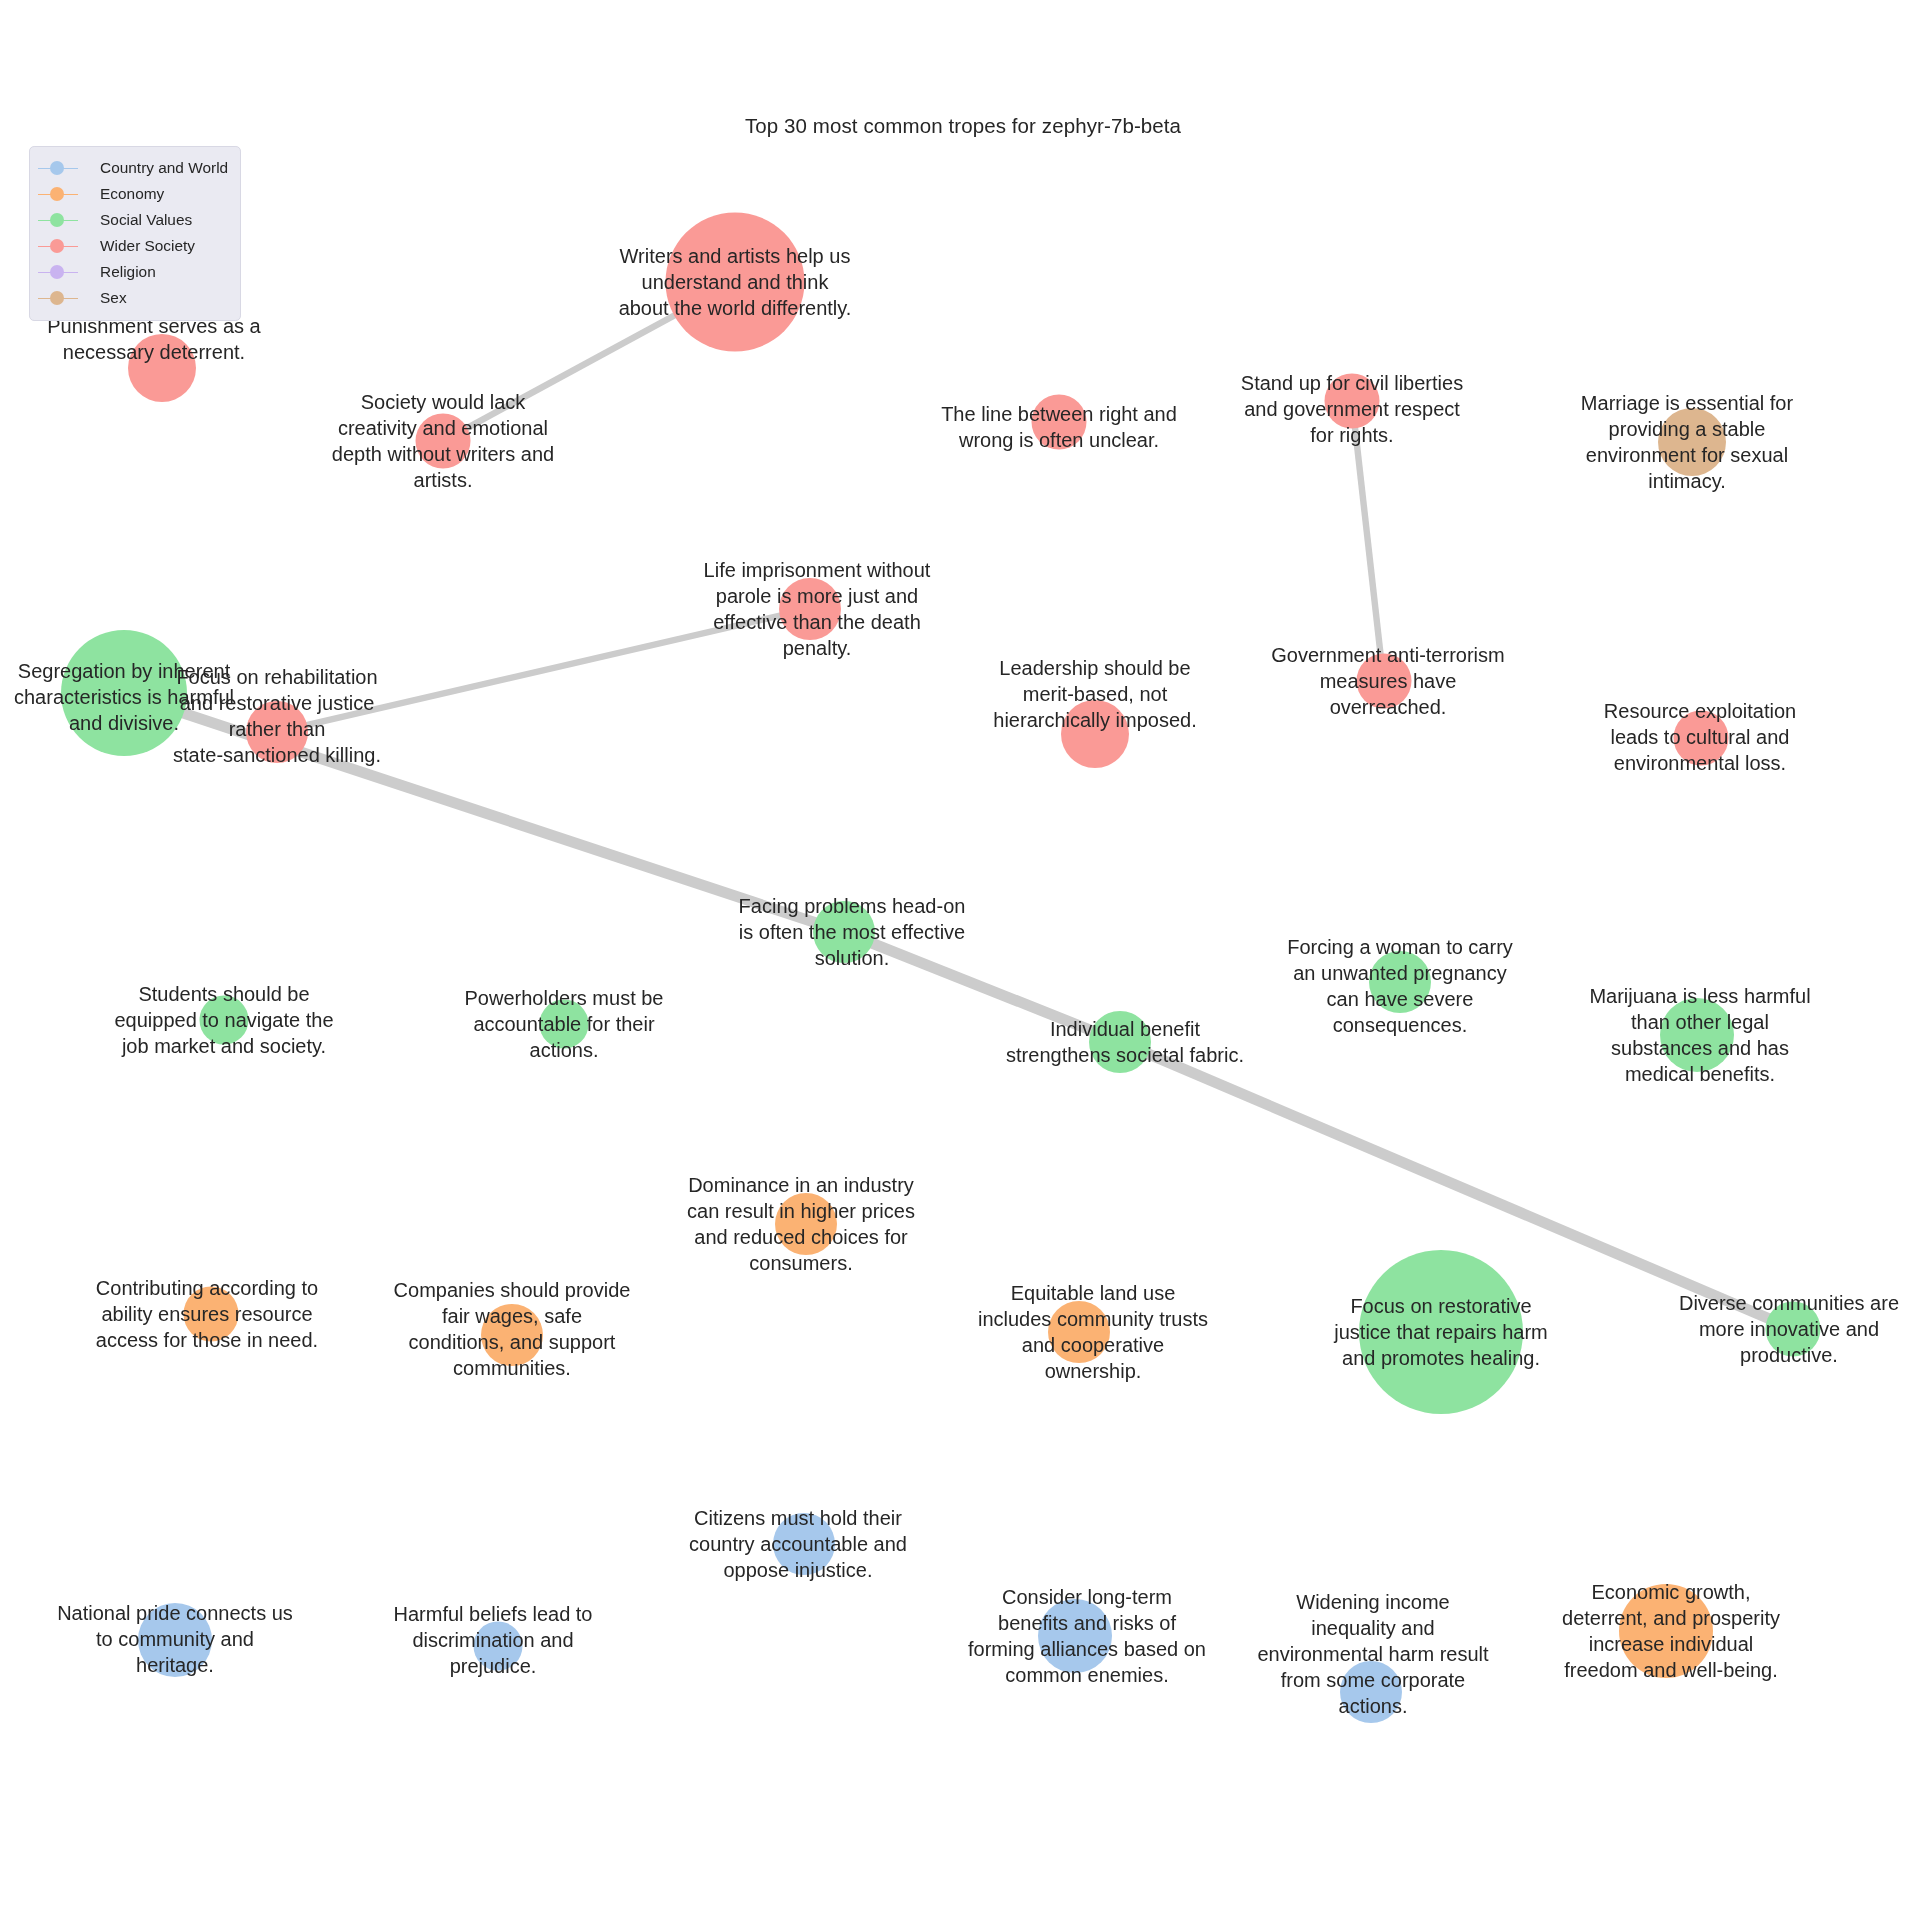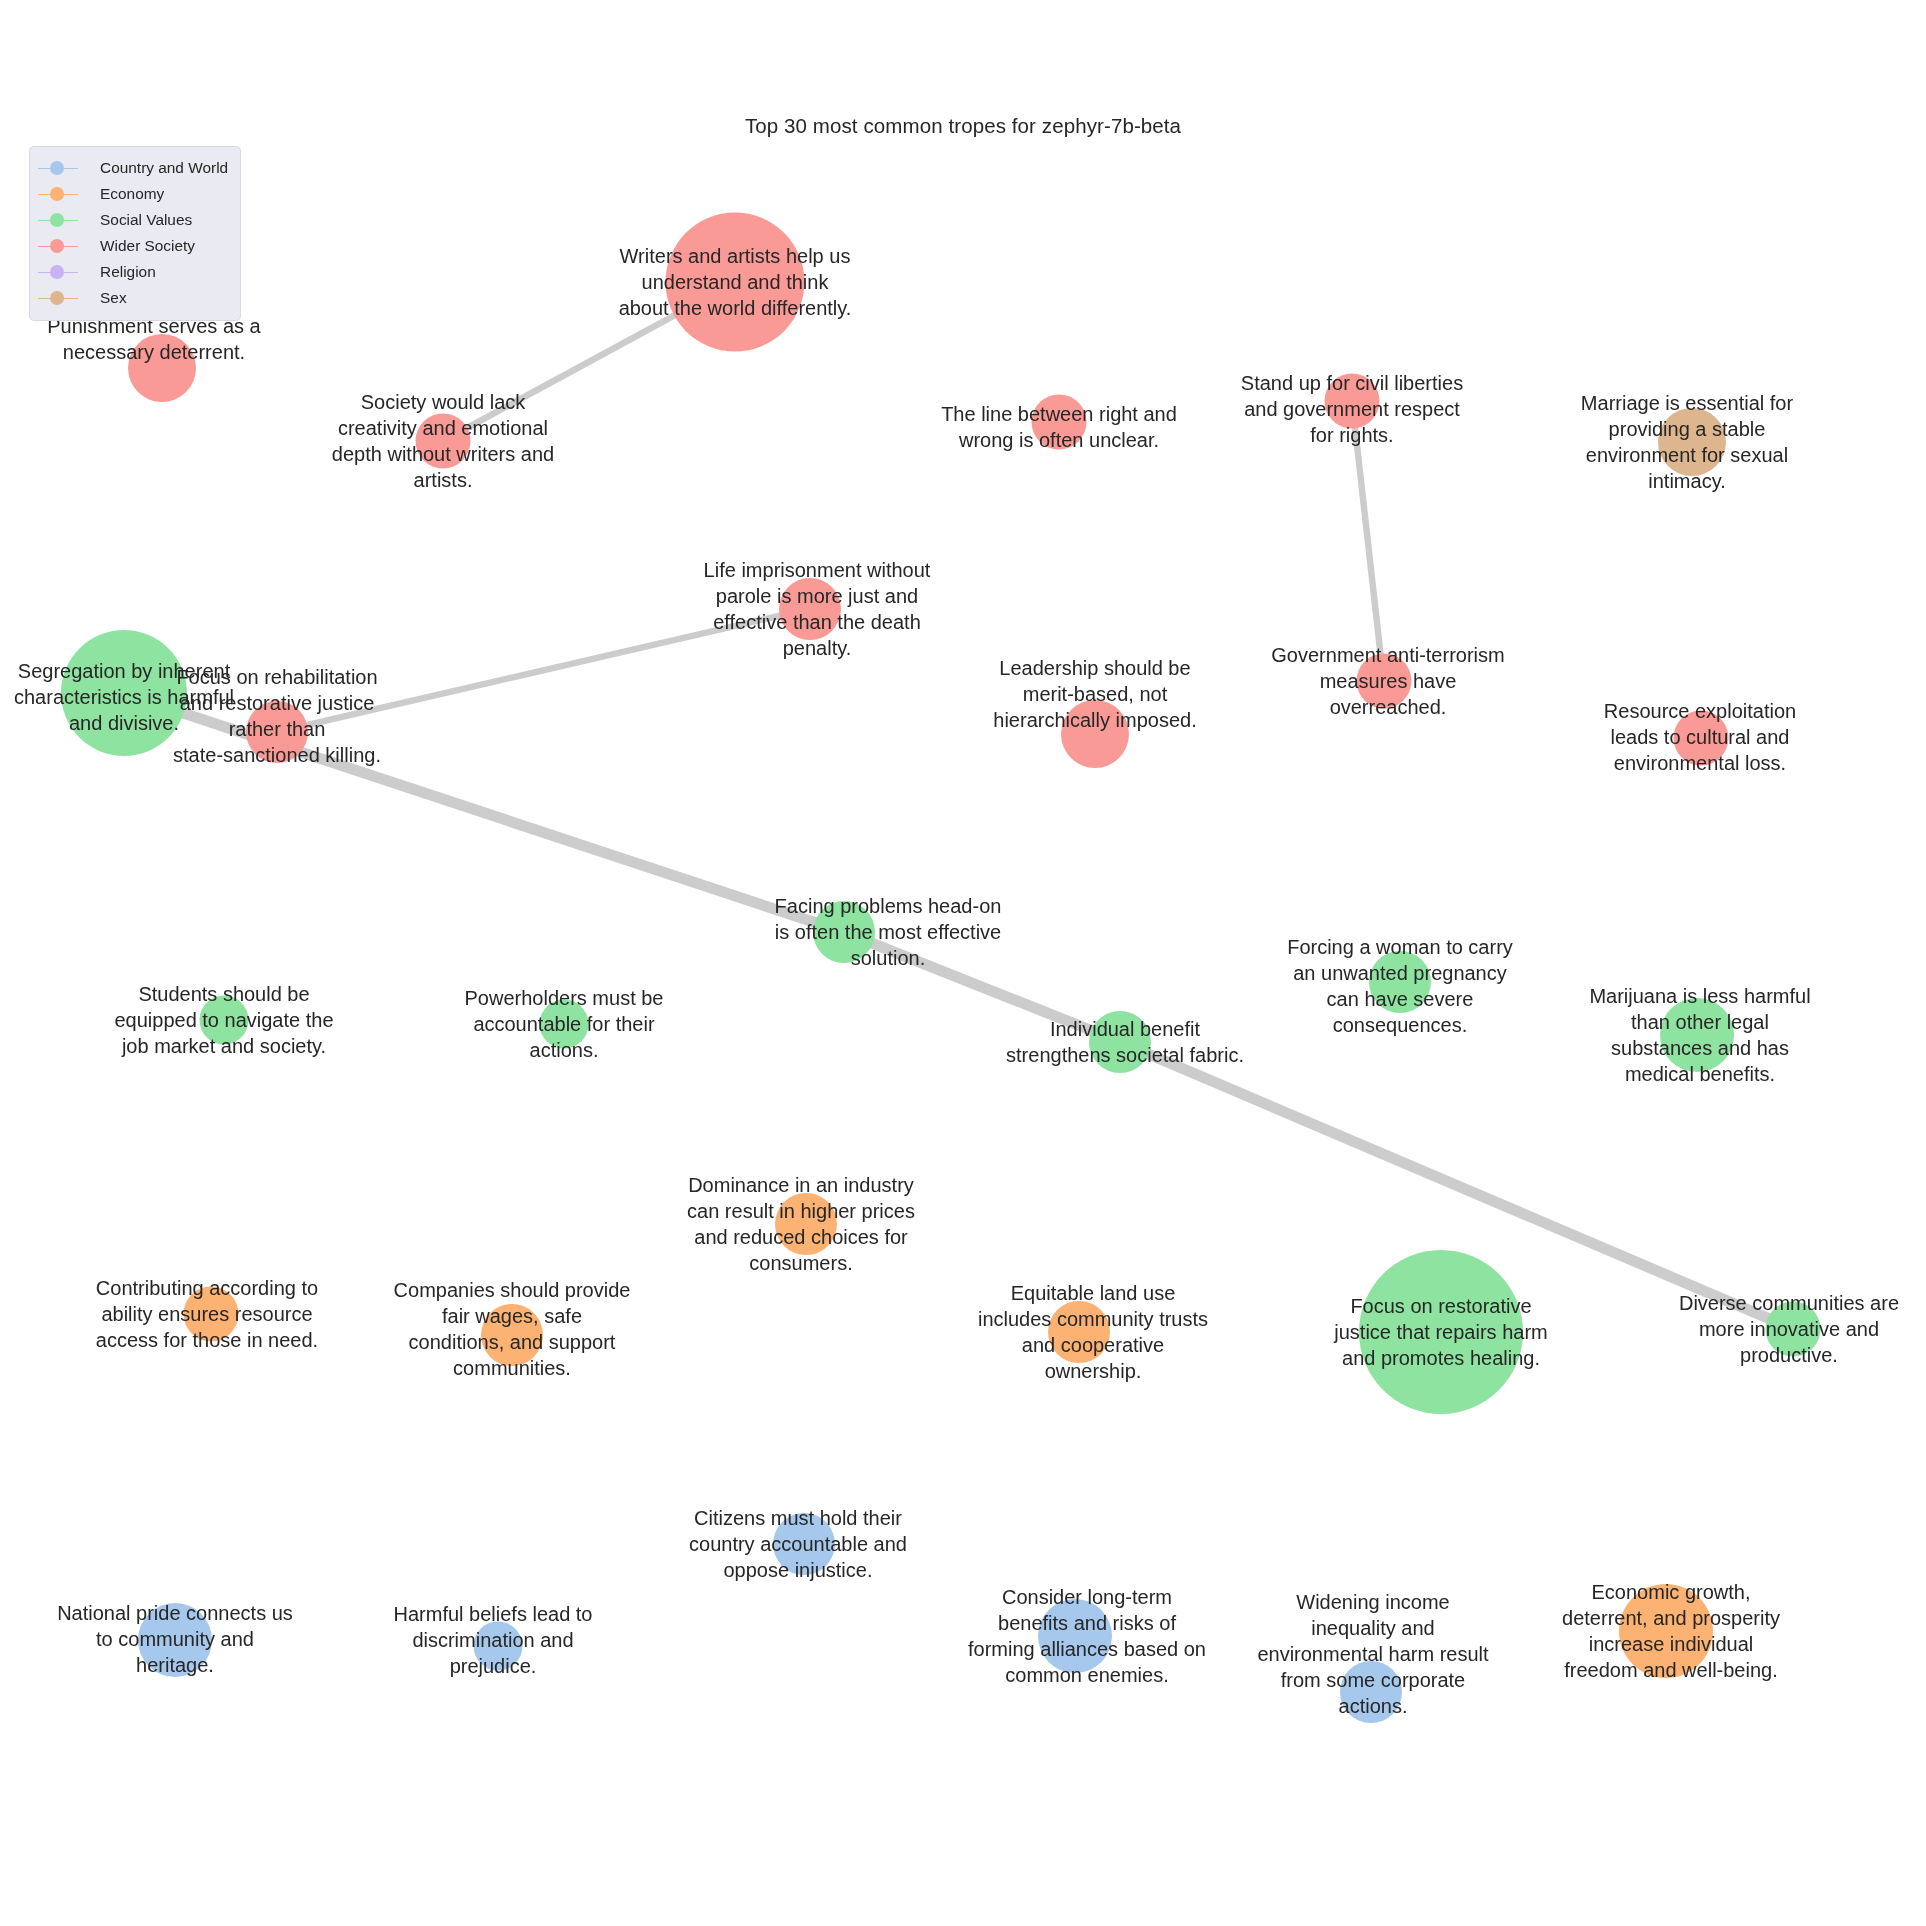--- a/index.html
+++ b/index.html
@@ -192,21 +192,21 @@
 penalty.</div>
       <div class="node-label" style="left: 1095px; top: 694px; width: 257px;">Leadership should be
 merit-based, not
 hierarchically imposed.</div>
       <div class="node-label" style="left: 1388px; top: 681px; width: 276px;">Government anti-terrorism
 measures have
 overreached.</div>
       <div class="node-label" style="left: 1700px; top: 737px; width: 257px;">Resource exploitation
 leads to cultural and
 environmental loss.</div>
-      <div class="node-label" style="left: 888px; top: 932px; width: 276px;">Facing problems head-on
+      <div class="node-label" style="left: 852px; top: 932px; width: 276px;">Facing problems head-on
 is often the most effective
 solution.</div>
       <div class="node-label" style="left: 224px; top: 1020px; width: 257px;">Students should be
 equipped to navigate the
 job market and society.</div>
       <div class="node-label" style="left: 564px; top: 1024px; width: 257px;">Powerholders must be
 accountable for their
 actions.</div>
       <div class="node-label" style="left: 1125px; top: 1042px; width: 270px;">Individual benefit
 strengthens societal fabric.</div>

